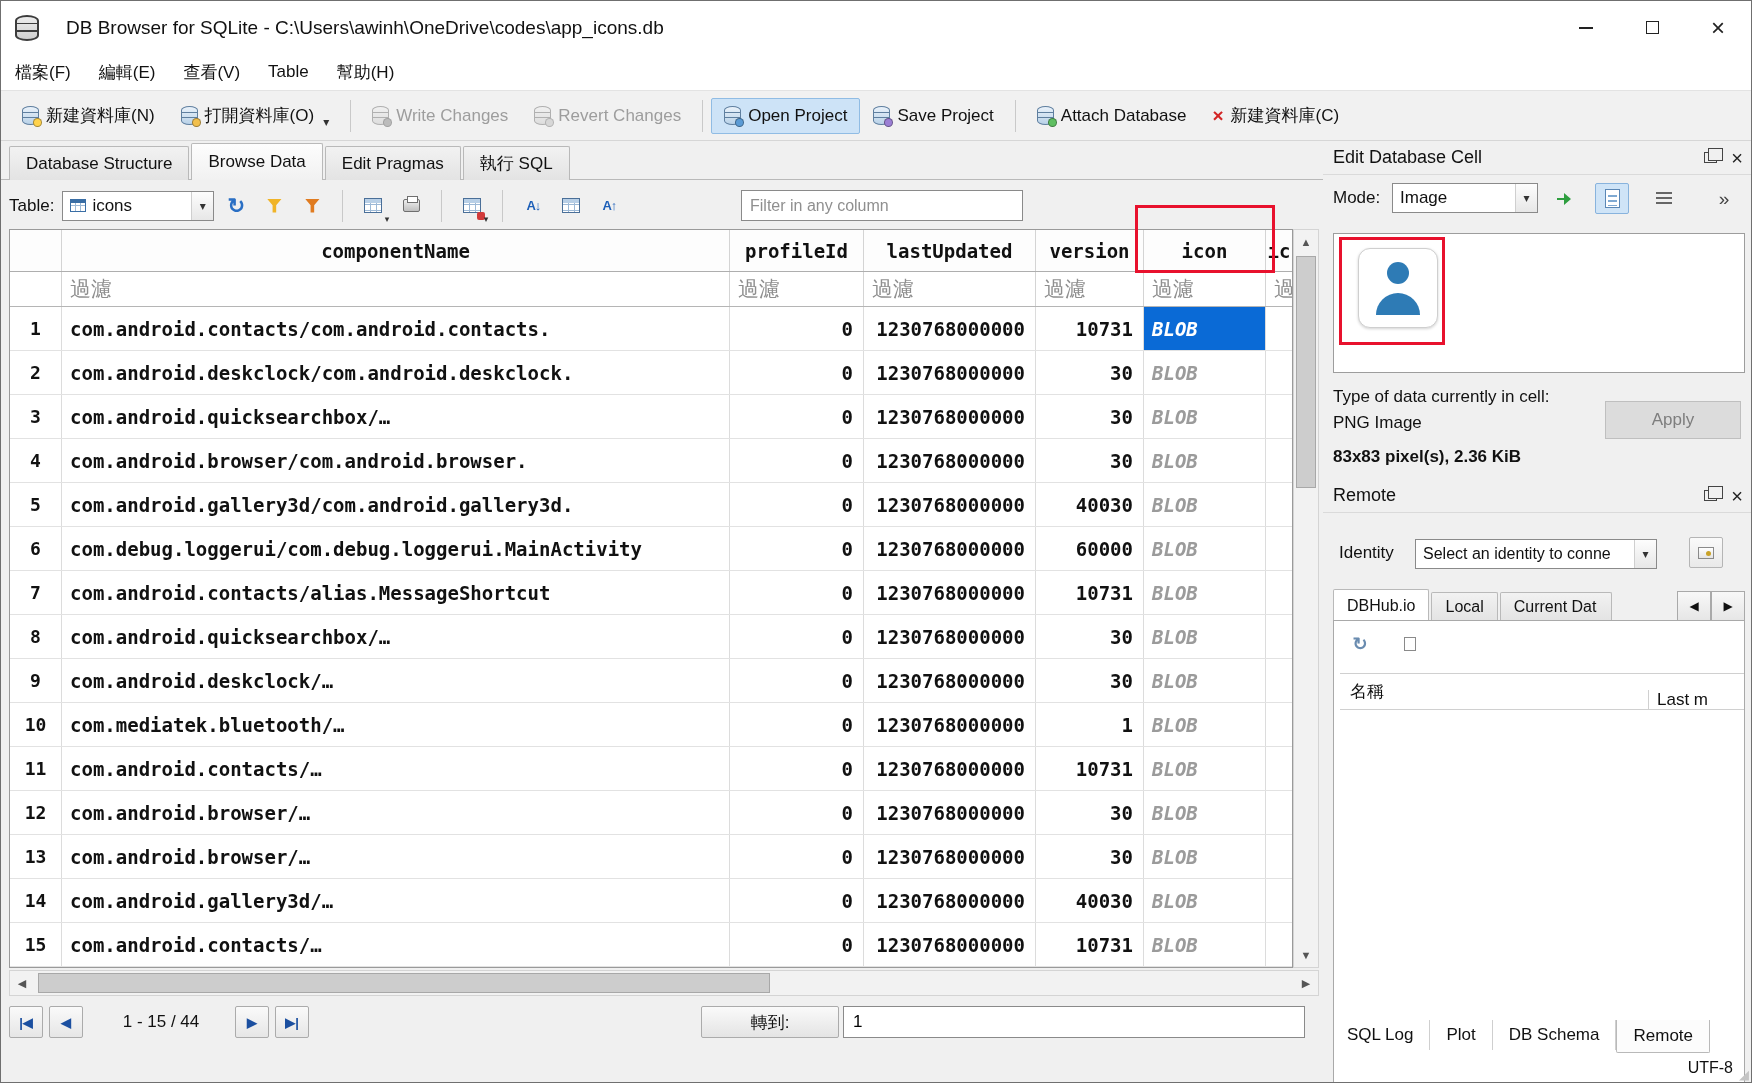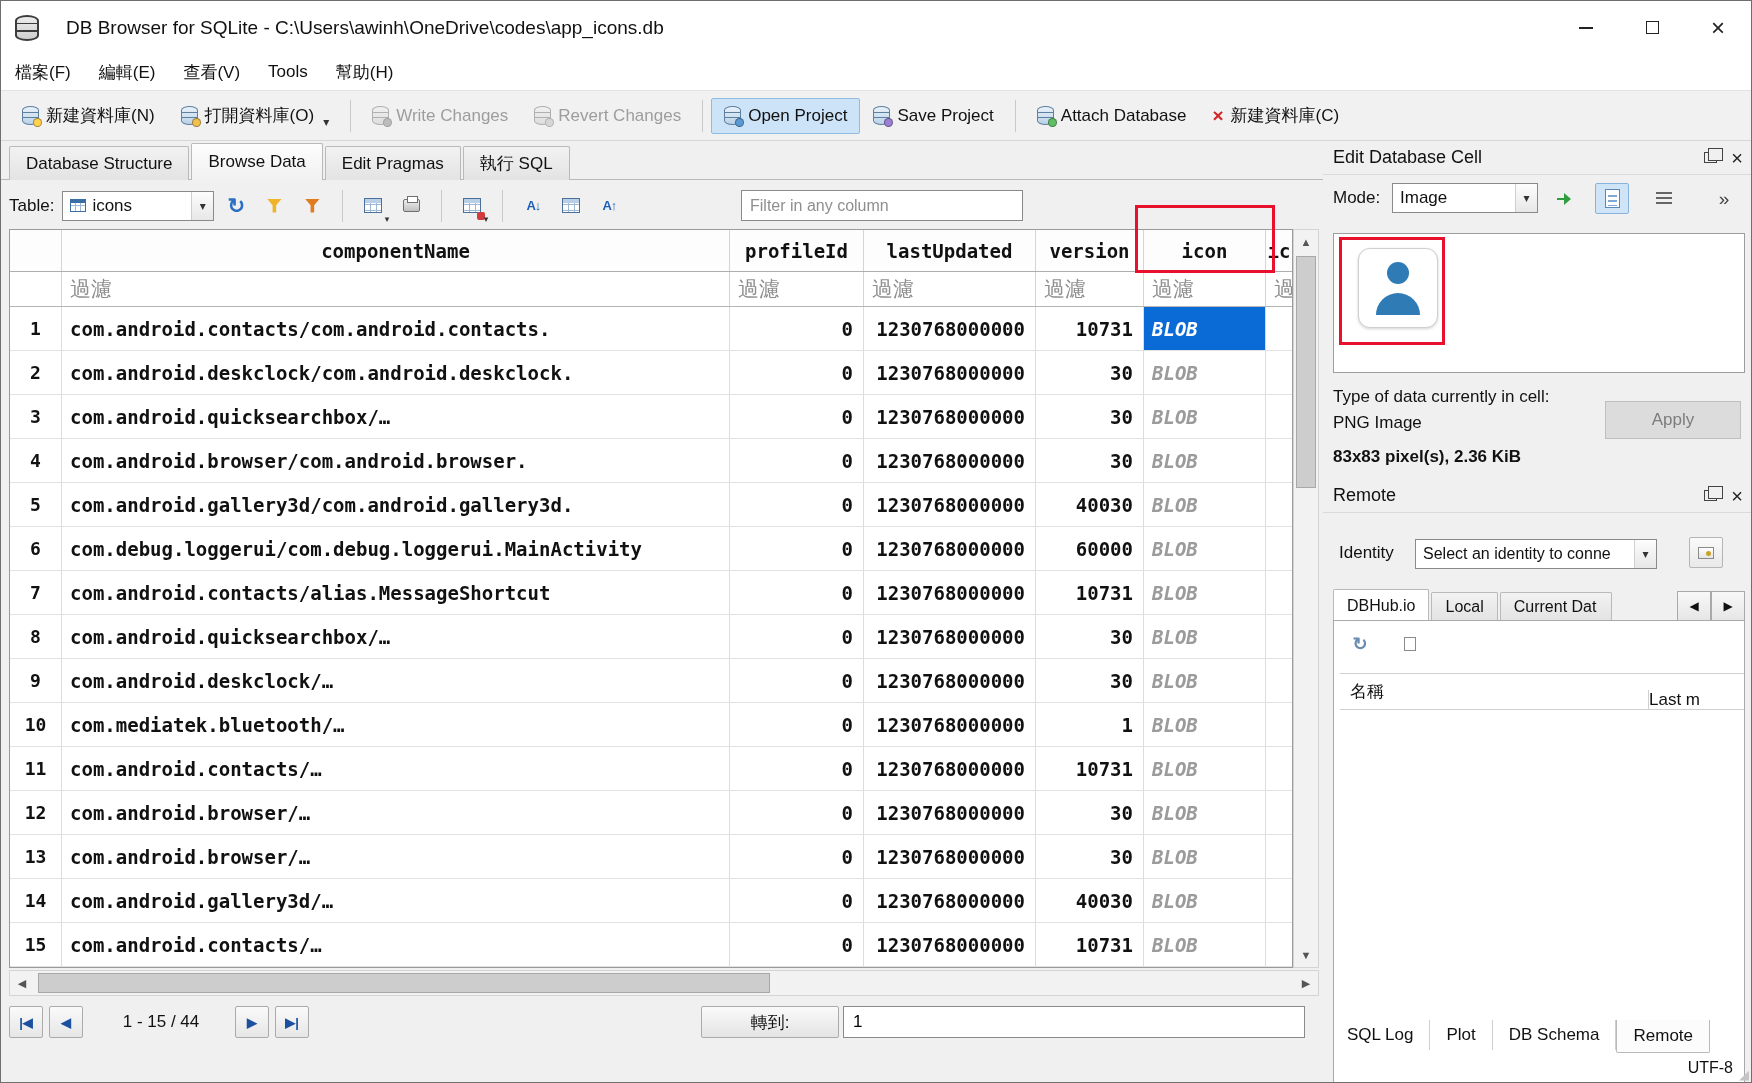--- a/index.html
+++ b/index.html
@@ -176,21 +176,21 @@
   .rnav { margin-left:auto; display:flex; }
   .rarr { width:34px; height:30px; border:1px solid #a9a9a9; background:linear-gradient(#f8f8f8,#e6e6e6);
     display:flex; align-items:center; justify-content:center; font-size:12px; color:#111; }
   .remote-box { position:absolute; left:10px; top:479px; right:8px; height:512px; background:#fff; border:1px solid #a9a9a9; }
   .r-icons { position:absolute; left:10px; top:8px; display:flex; gap:18px; align-items:center; }
   .g-refresh-sm { font-size:18px; font-weight:bold; color:#6a8cb0; line-height:1; }
   .g-sheet { position:relative; width:12px; height:14px; border:1px solid #8a8a8a; background:#fff; }
   .g-sheet::before { content:""; position:absolute; left:3px; top:-5px; width:12px; height:14px; border:1px solid #8a8a8a; background:#fff; z-index:-1; }
   .r-table-head { position:absolute; left:6px; top:52px; right:0; height:37px; border-top:1px solid #d0d0d0; border-bottom:1px solid #d0d0d0; display:flex; }
   .rth-name { flex:1; display:flex; align-items:center; padding-left:10px; font-size:17px; }
-  .rth-last { width:96px; border-left:1px solid #d0d0d0; display:flex; align-items:center; font-size:17px; overflow:hidden; white-space:nowrap;margin-top:16px; }
+  .rth-last { width:96px; border-left:1px solid #d0d0d0; display:flex; align-items:center; padding-left:8px; font-size:17px; overflow:hidden; white-space:nowrap;margin-top:16px; }
 
   .btabs { position:absolute; left:8px; top:879px; height:33px; display:flex; align-items:flex-start; }
   .btab { padding:0 16px; height:30px; display:flex; align-items:center; font-size:17px; border-right:1px solid #cfcfcf; }
   .btab.active { border:1px solid #b9b9b9; border-top:none; border-radius:0 0 2px 2px; background:#fcfcfc; height:33px; }
   .enc-label { position:absolute; right:20px; top:918px; font-size:16px; }
   .grip { position:absolute; right:2px; bottom:0px; font-size:13px; color:#c4c4c4; }
 
   
   .redbox { position:absolute; border:3px solid #e8112d; z-index:60; pointer-events:none; }
   .red-col { left:1134px; top:204px; width:140px; height:68px; }
@@ -212,21 +212,21 @@
     <div class="win-btn">
         <span>×</span>
       </div>
   </div>
 </div>
 
 <div class="menubar">
   <span class="menu-item">檔案(F)</span>
   <span class="menu-item">編輯(E)</span>
   <span class="menu-item">查看(V)</span>
-  <span class="menu-item">Tools</span>
+  <span class="menu-item">Table</span>
   <span class="menu-item">幫助(H)</span>
 </div>
 
 <div class="toolbar">
   <div class="tbtn">
     <span class="tb-ico">
         <i class="bdg bdg-yellow"></i>
       </span>
     <span>新建資料庫(N)</span>
   </div>

